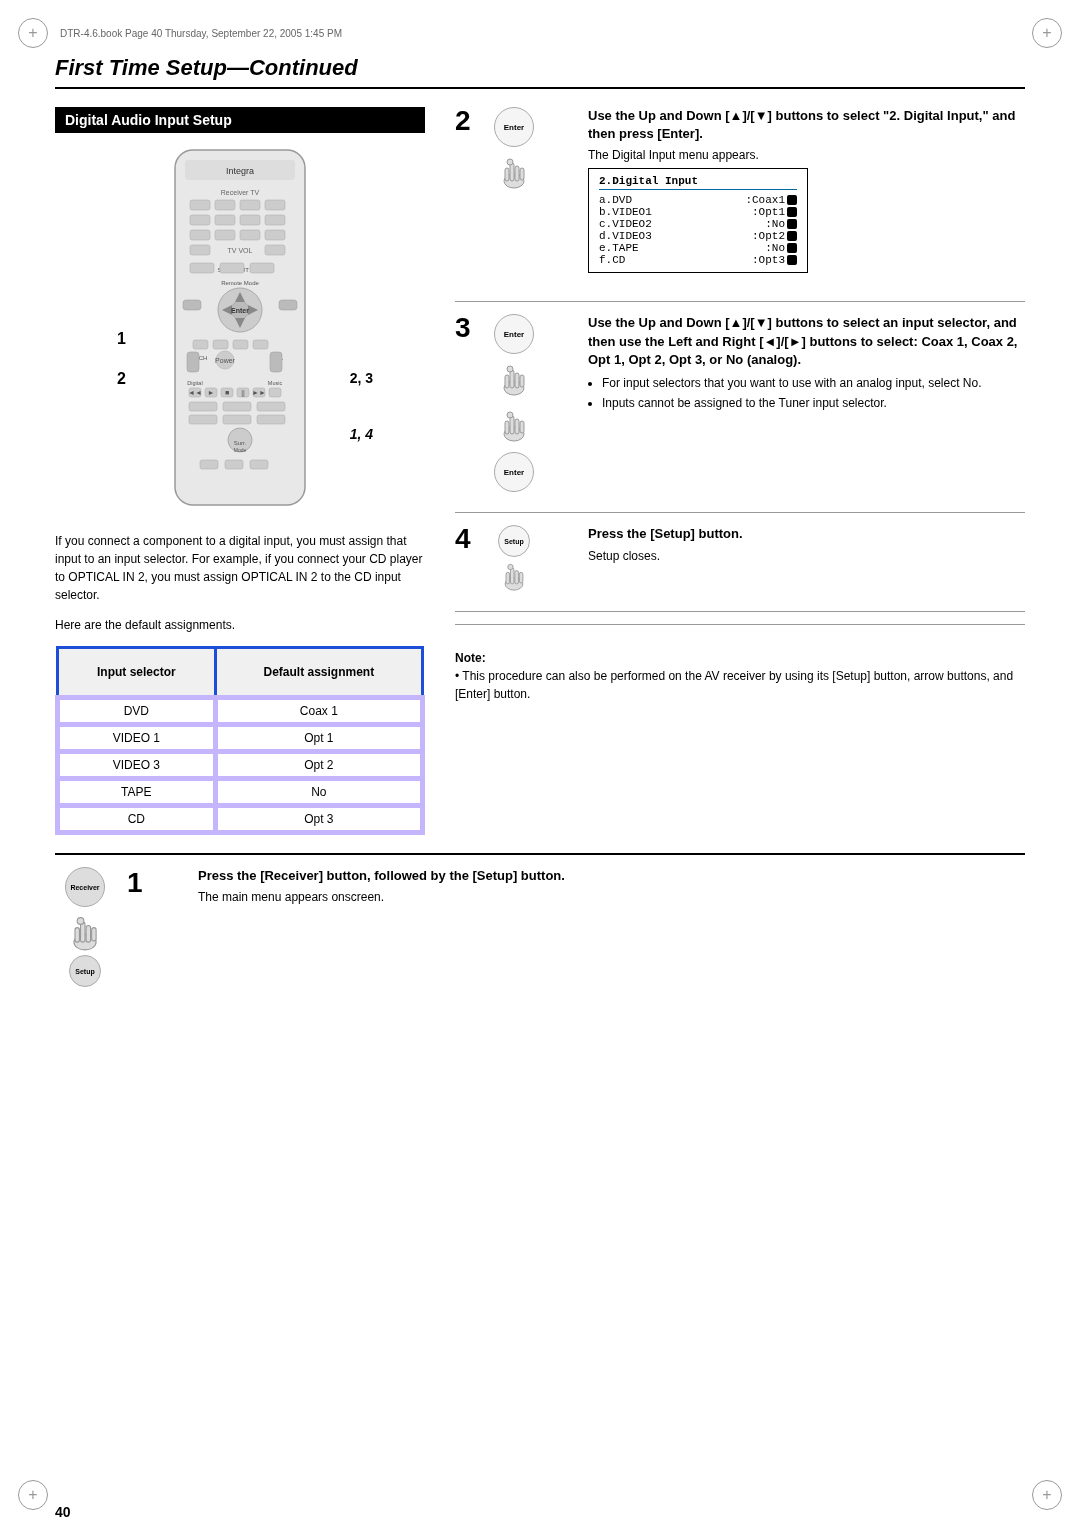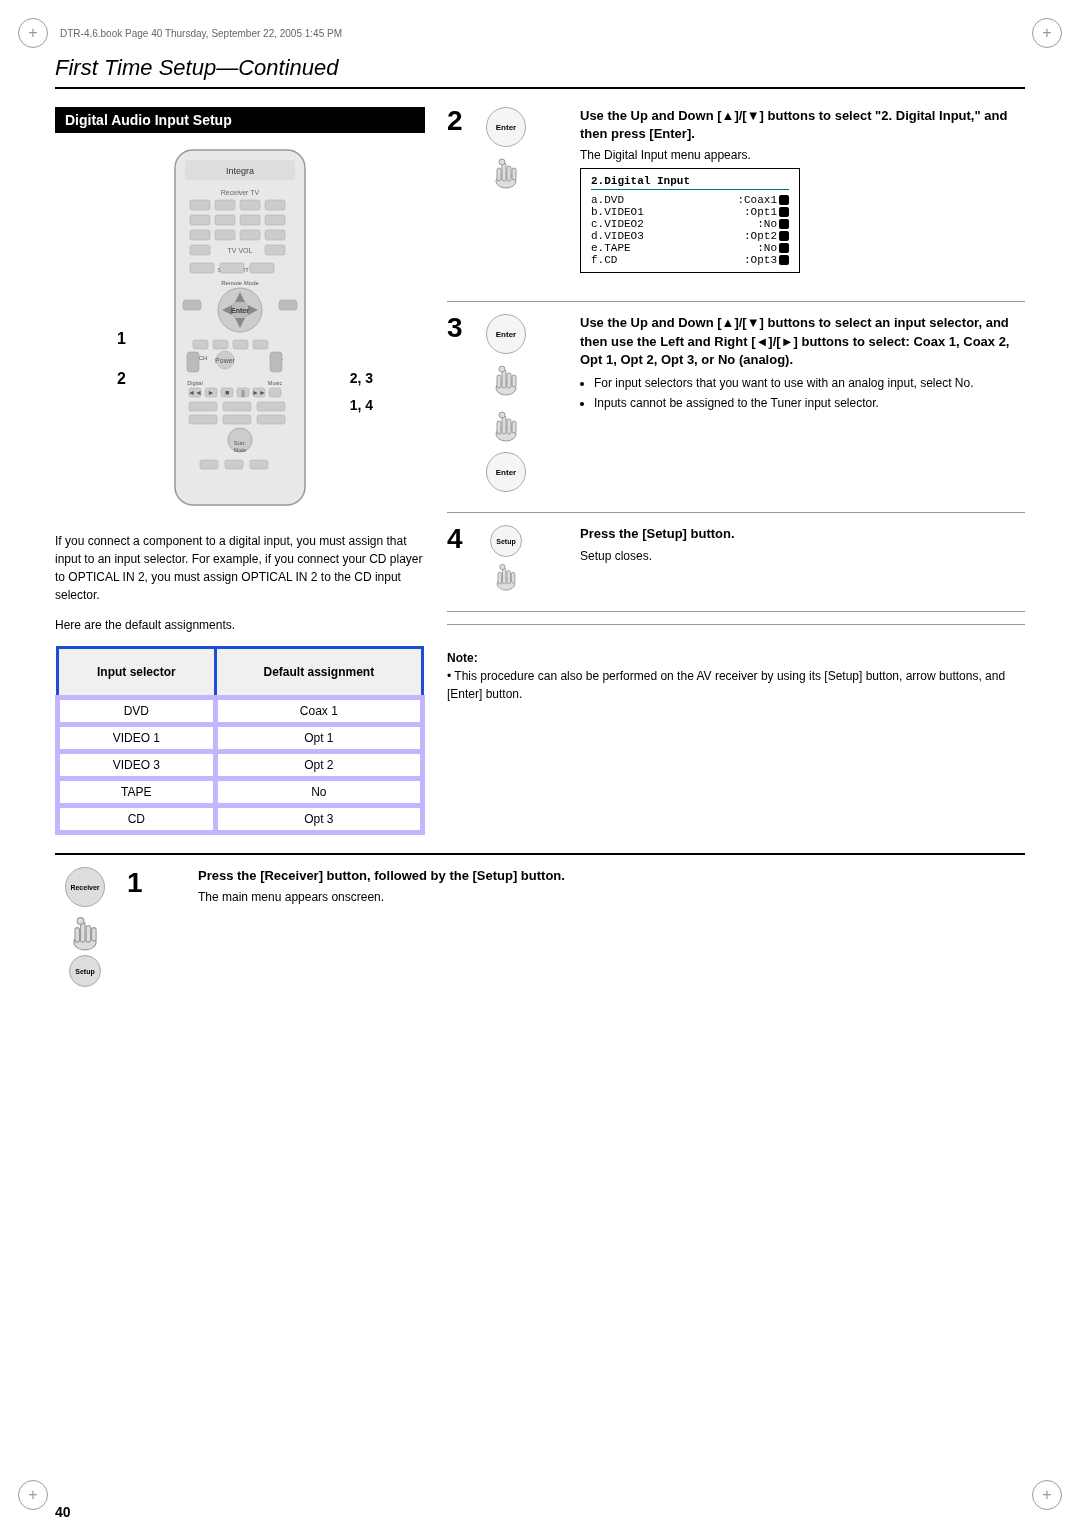--- a/index.html
+++ b/index.html
@@ -48,34 +48,34 @@
       position: absolute;
       top: 55px;
       left: 55px;
       right: 55px;
       bottom: 55px;
     }
 
     
     .page-title {
       font-size: 22px;
-      font-weight: normal;
+      font-weight: bold;
       font-style: italic;
       border-bottom: 2px solid #000;
       padding-bottom: 6px;
       margin-bottom: 18px;
     }
     .page-title span {
       font-style: italic;
     }
 
     
     .two-col {
       display: flex;
-      gap: 22px;
+      gap: 30px;
       align-items: flex-start;
     }
 
     
     .left-col {
       flex: 0 0 370px;
       max-width: 370px;
     }
 
     
@@ -119,23 +119,24 @@
     .label-2-3 {
       position: absolute;
       right: -38px;
       top: 225px;
       font-size: 14px;
       font-weight: bold;
     }
     .label-1-4 {
       position: absolute;
       right: -38px;
-      top: 252px;
+      top: 281px;
       font-size: 14px;
       font-weight: bold;
+      font-style: italic;
     }
 
     
     .desc-text {
       font-size: 12px;
       line-height: 1.5;
       margin-bottom: 12px;
     }
 
     .assignments-table {

